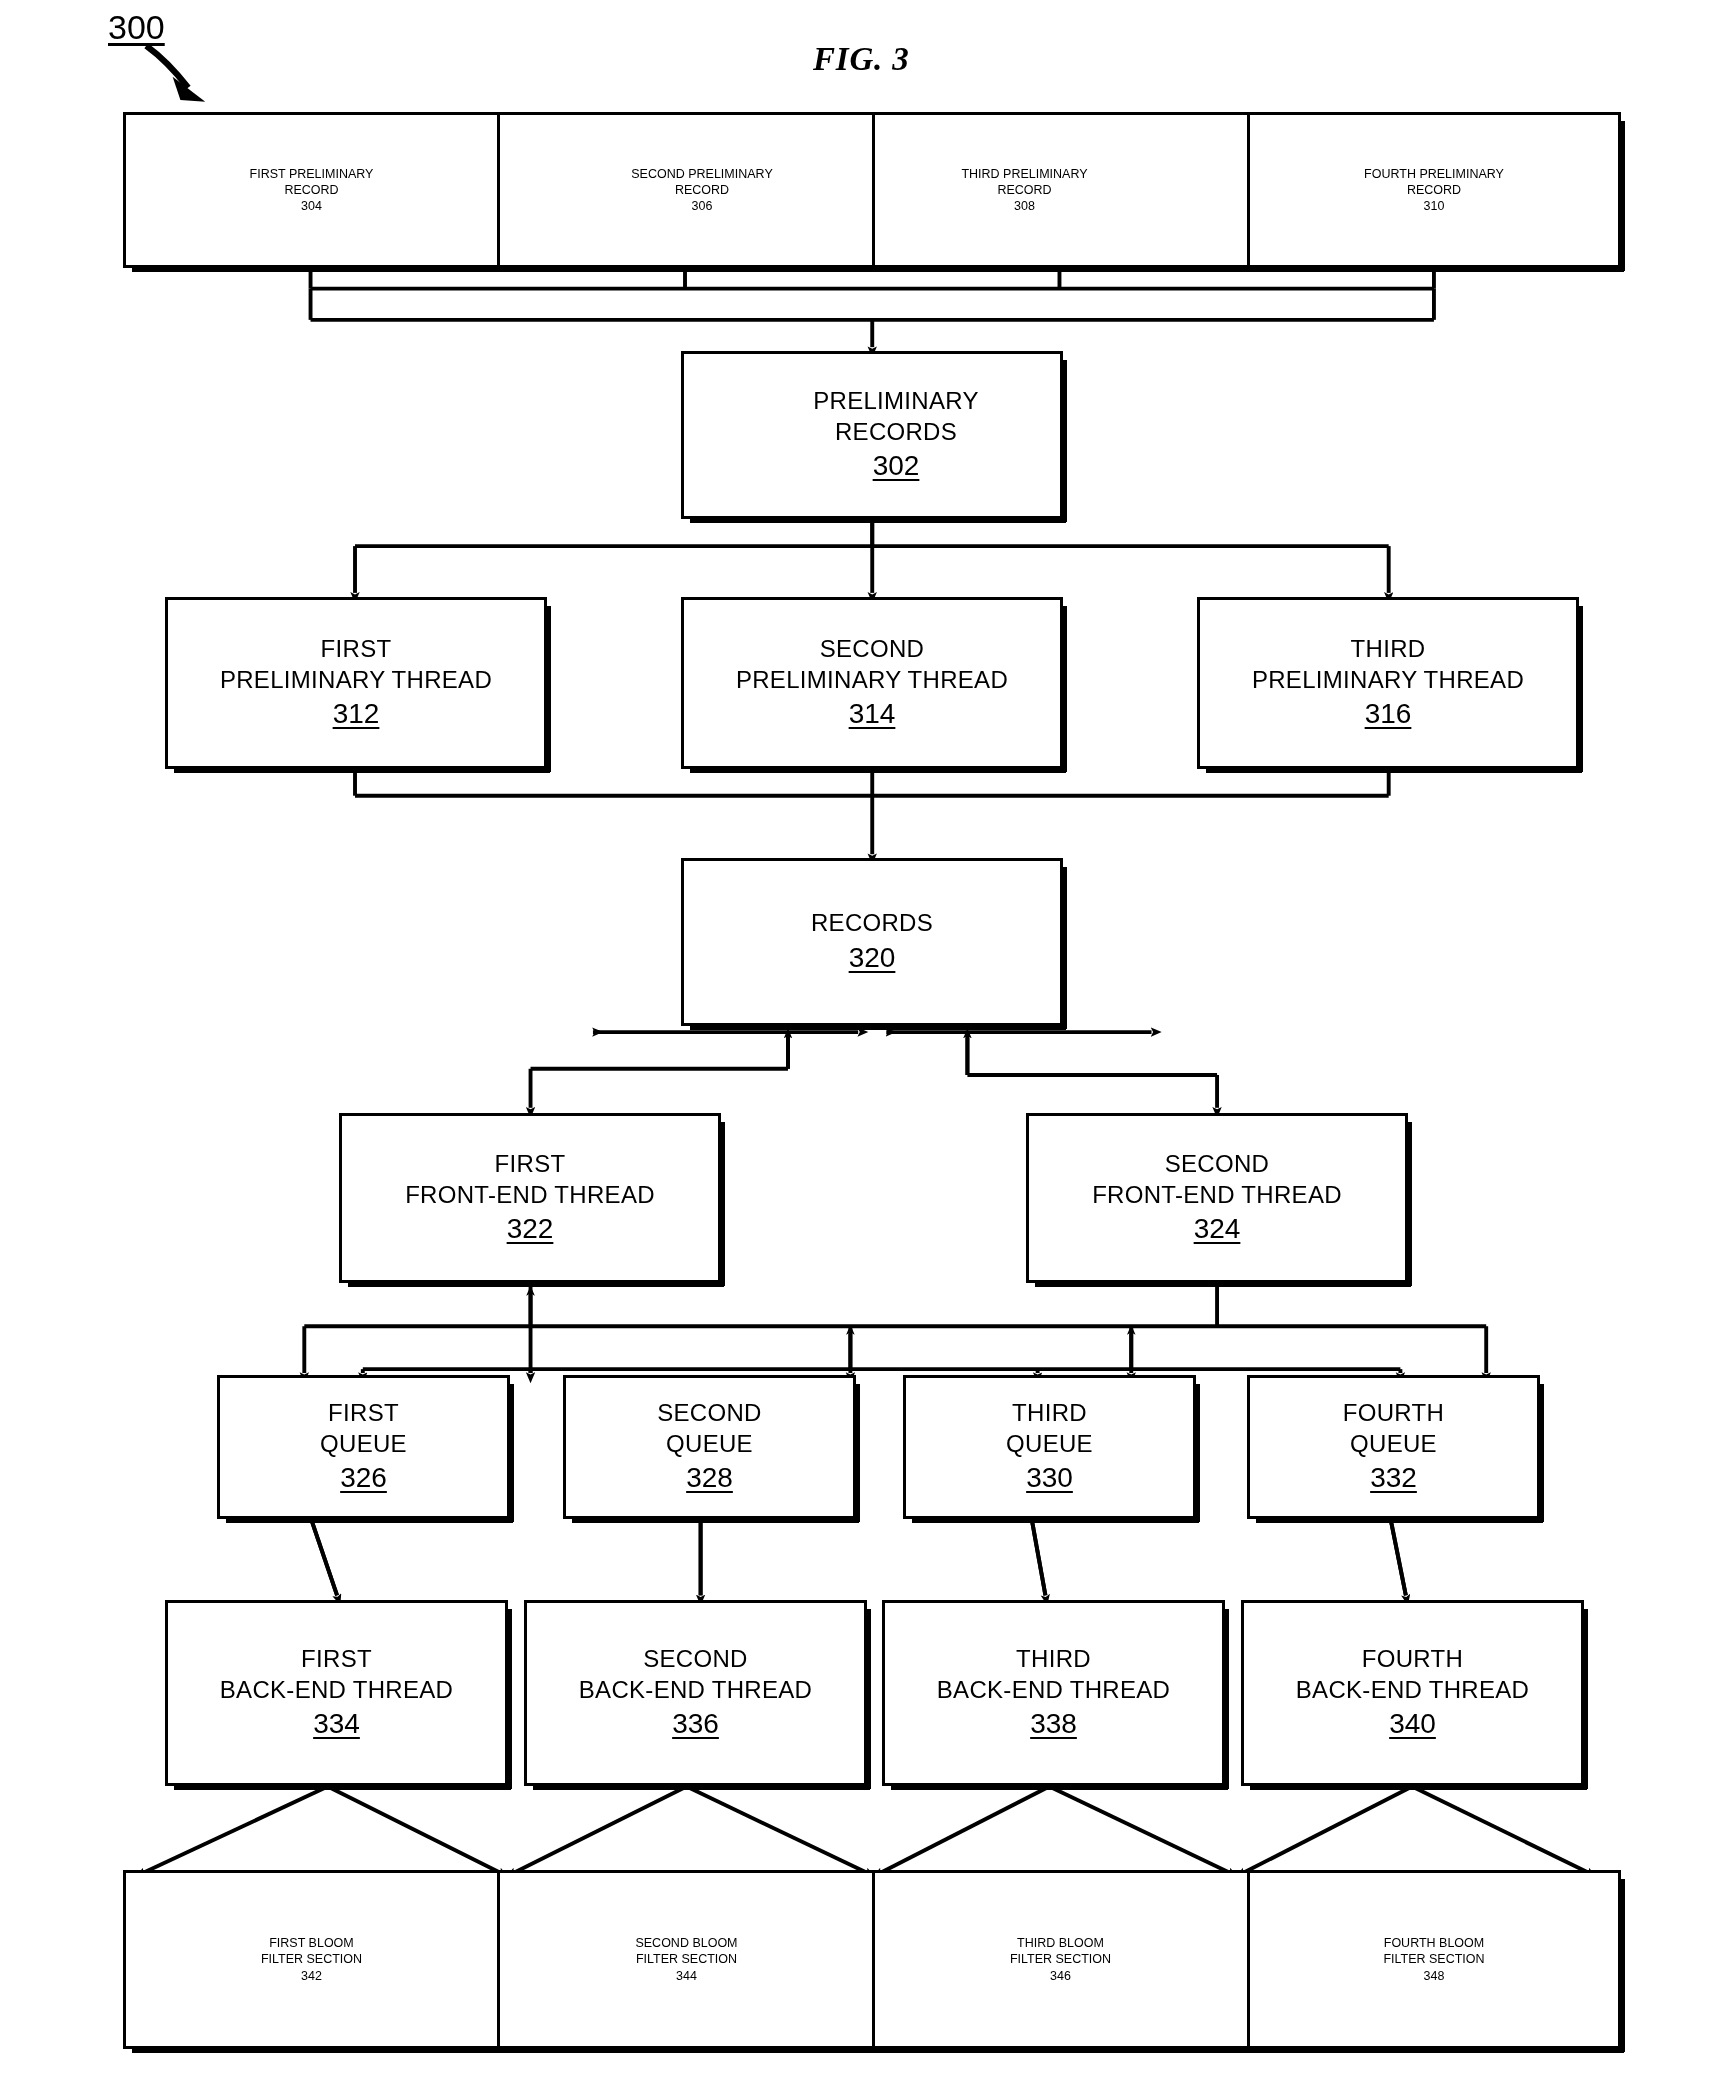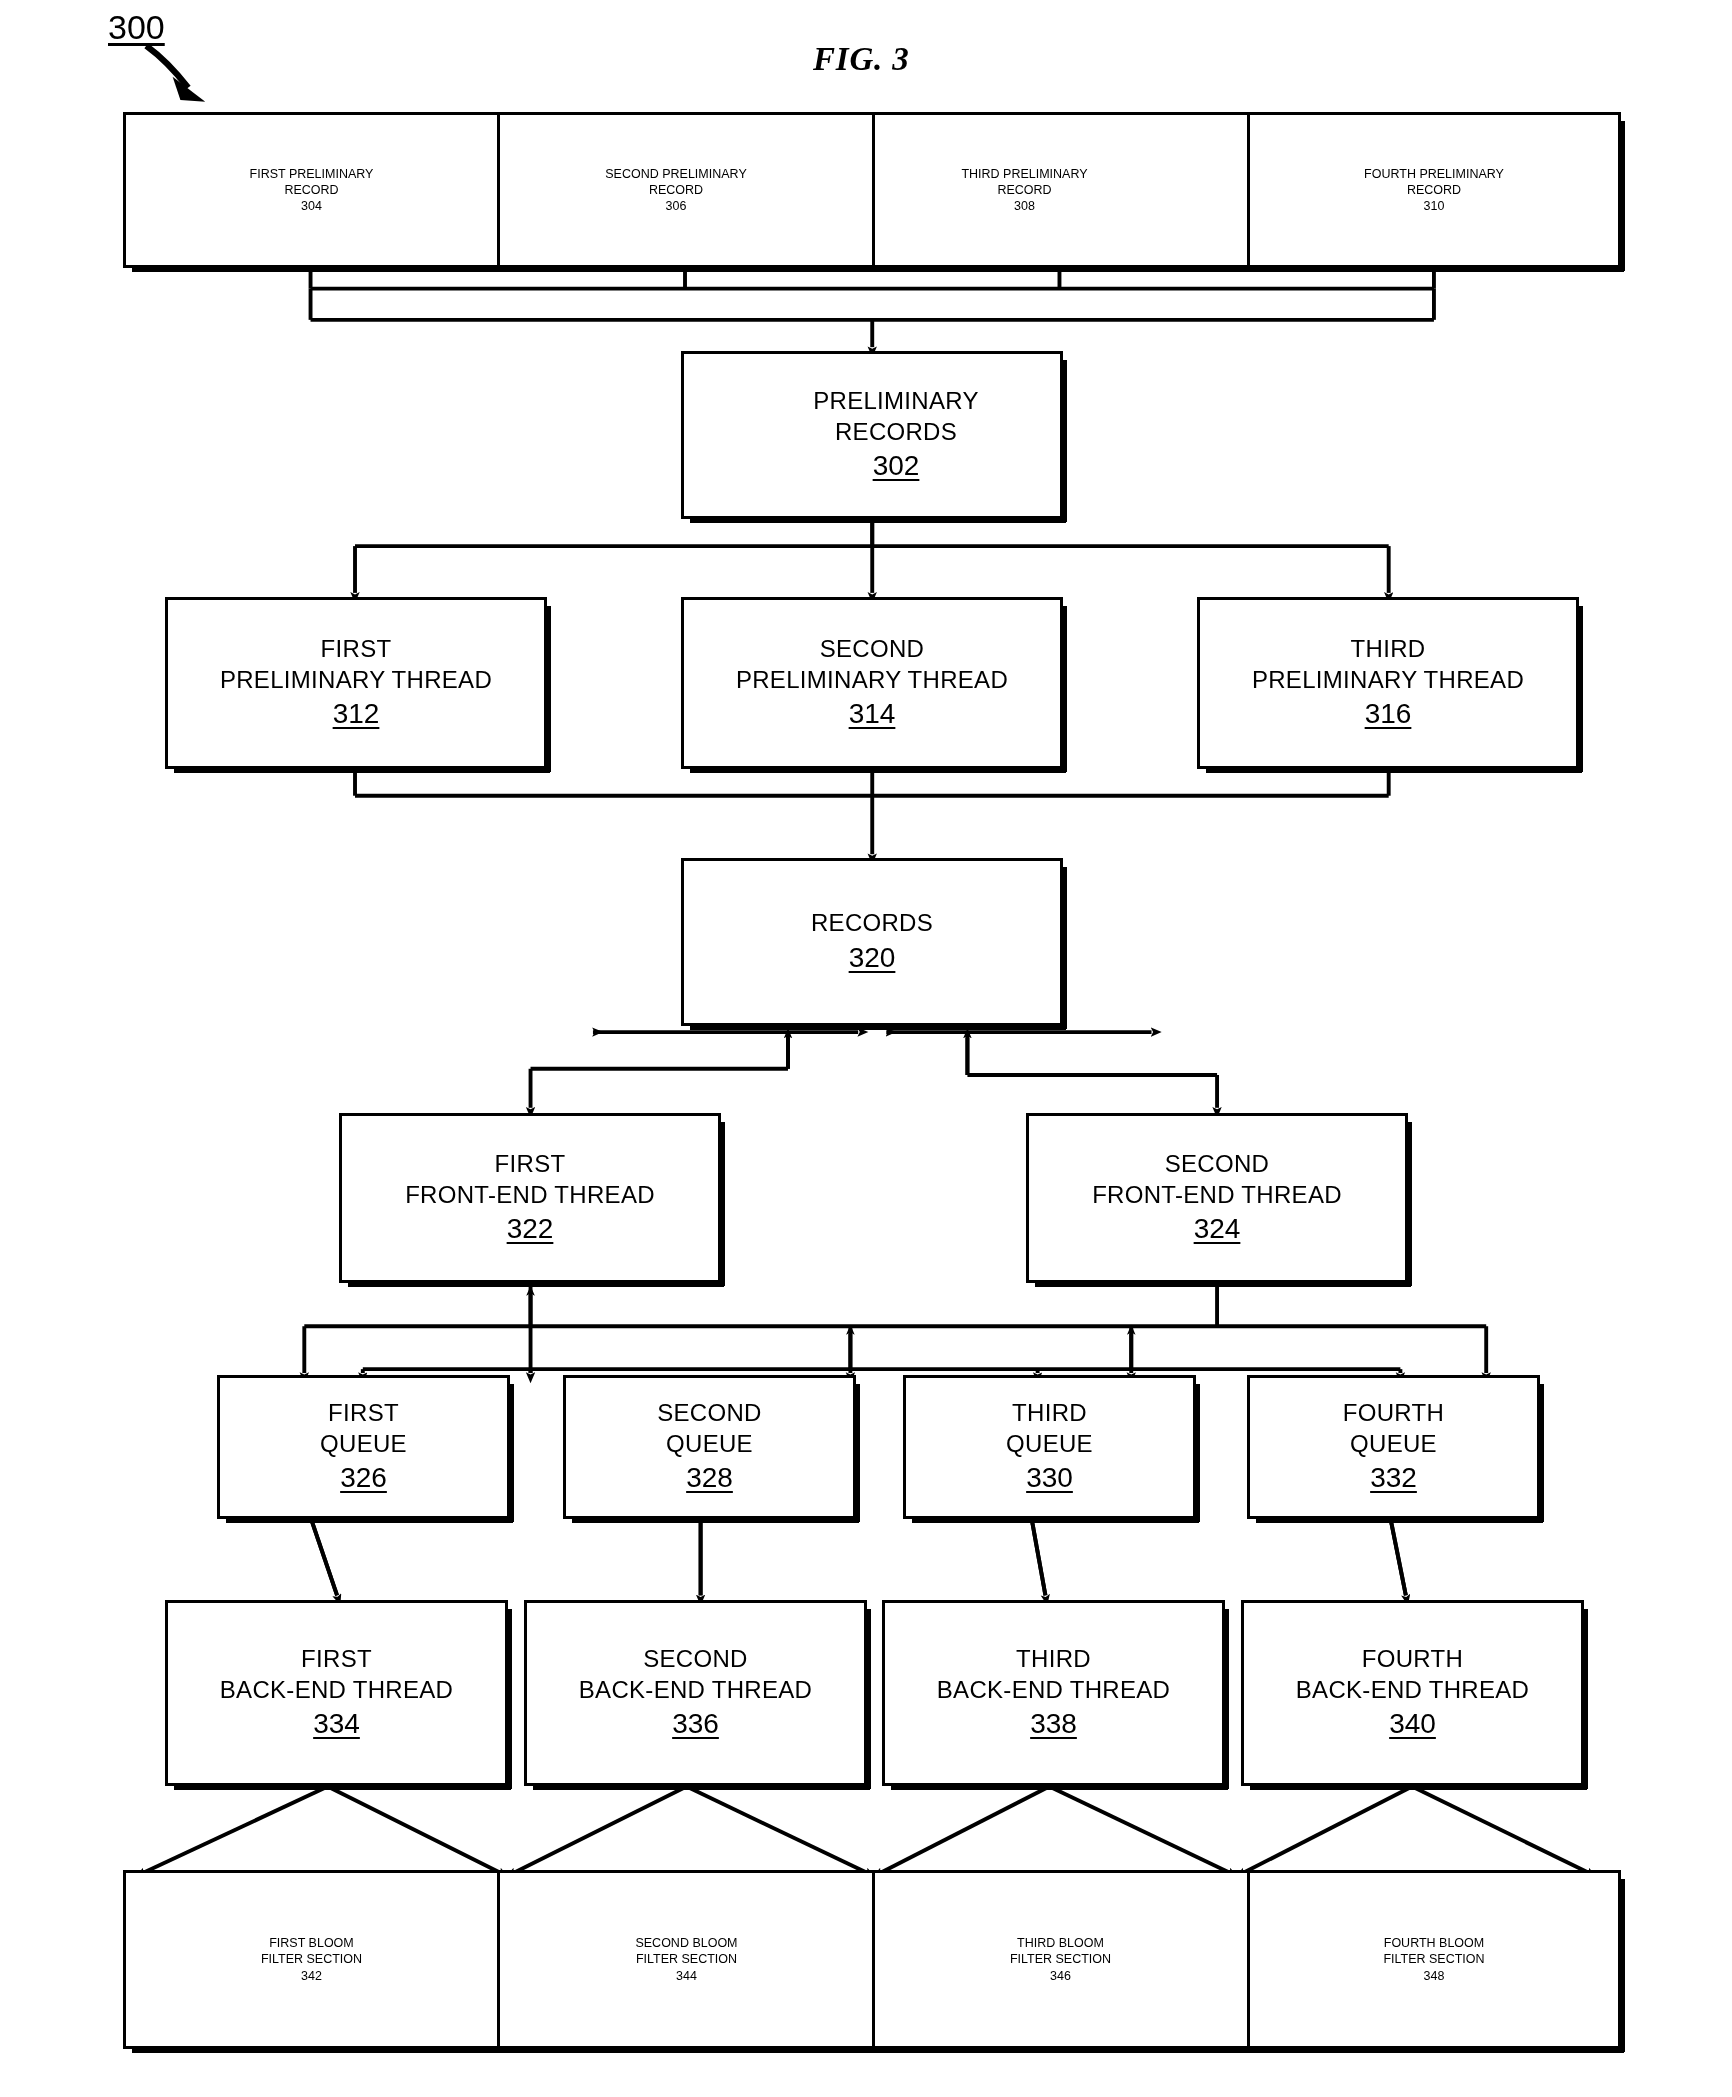--- a/index.html
+++ b/index.html
@@ -248,21 +248,21 @@
   <div class="grouprow sh" style="left:123px; top:112px; width:1498px; height:156px;">
     <div class="vdiv" style="left:371px;"></div>
     <div class="vdiv" style="left:746px;"></div>
     <div class="vdiv" style="left:1121px;"></div>
 
     <div class="cell" style="left:0px; width:371px;">
       <span class="l">FIRST PRELIMINARY</span>
       <span class="l">RECORD</span>
       <span class="num">304</span>
     </div>
-    <div class="cell" style="left:375px; width:350px;">
+    <div class="cell" style="left:375px; width:350px;padding-left:26px;">
       <span class="l">SECOND PRELIMINARY</span>
       <span class="l">RECORD</span>
       <span class="num">306</span>
     </div>
     <div class="cell" style="left:749px; width:299px;">
       <span class="l">THIRD PRELIMINARY</span>
       <span class="l">RECORD</span>
       <span class="num">308</span>
     </div>
     <div class="cell" style="left:1124px; width:368px;">

